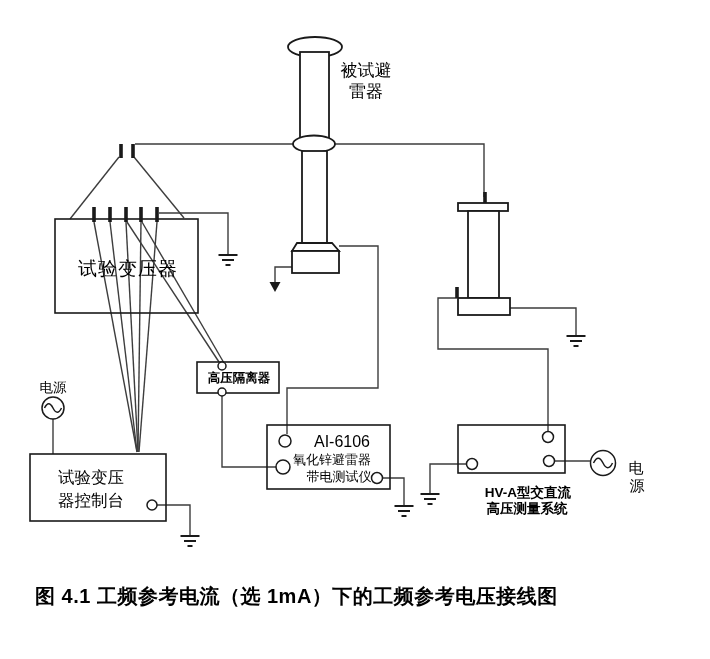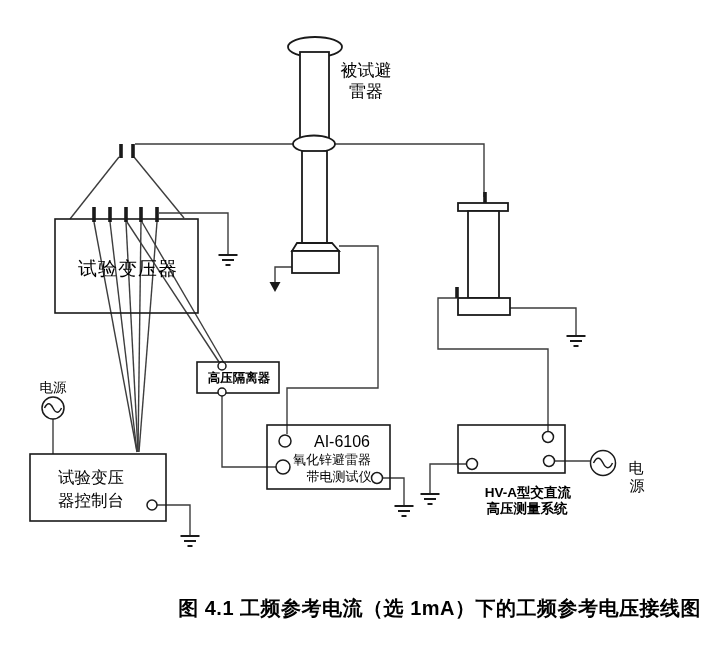--- a/index.html
+++ b/index.html
@@ -1,38 +1,37 @@
 <!DOCTYPE html>
 <html style="--background: #ffffff; --line: #1a1a1a; --wire: #3d3d3d; --text: #000000;"><head>
 <meta charset="utf-8">
 <style>
   :root{
     --background:#ffffff; --line:#1a1a1a; --wire:#3d3d3d; --text:#000000;
   }
   html,body{margin:0;padding:0;}
   body{background:#fff;font-family:"Liberation Sans",sans-serif;}
-  .page{position:relative;width:710px;height:659px;background:var(--background);overflow:hidden;text-align:right;}
+  .page{position:relative;width:710px;height:659px;background:var(--background);overflow:hidden;}
   svg{position:absolute;left:0;top:0;}
   .box{fill:none;stroke:var(--line);stroke-width:1.6;}
   .solid{fill:#fff;stroke:var(--line);stroke-width:1.8;}
   .wire{fill:none;stroke:var(--wire);stroke-width:1.4;}
   .tick{stroke:var(--line);stroke-width:3.6;stroke-linecap:butt;}
   .term{fill:#fff;stroke:var(--line);stroke-width:1.5;}
   .gnd{stroke:var(--line);stroke-width:1.8;fill:none;}
   .sine{fill:none;stroke:var(--line);stroke-width:1.5;}
   .arrowgnd{fill:var(--line);stroke:none;}
   .lbl{font-family:"Liberation Sans",sans-serif;fill:var(--text);}
   .lbl-mid{text-anchor:middle;}
   .bold{font-weight:bold;}
   .caption{
-    position:absolute;left:51px;top:583px;width:650px;
+    position:absolute;left:35px;top:583px;width:650px;
     font-size:20px;font-weight:bold;color:var(--text);
     letter-spacing:0.5px;white-space:nowrap;
     font-family:"Liberation Sans",sans-serif;
-    margin-top:12px;
   }
 </style>
 </head>
 <body>
 
 <div class="page">
   <svg width="710" height="659" viewBox="0 0 710 659">
 
     <g>
       <path class="wire" d="M135,144 L484,144 L484,197"></path>

